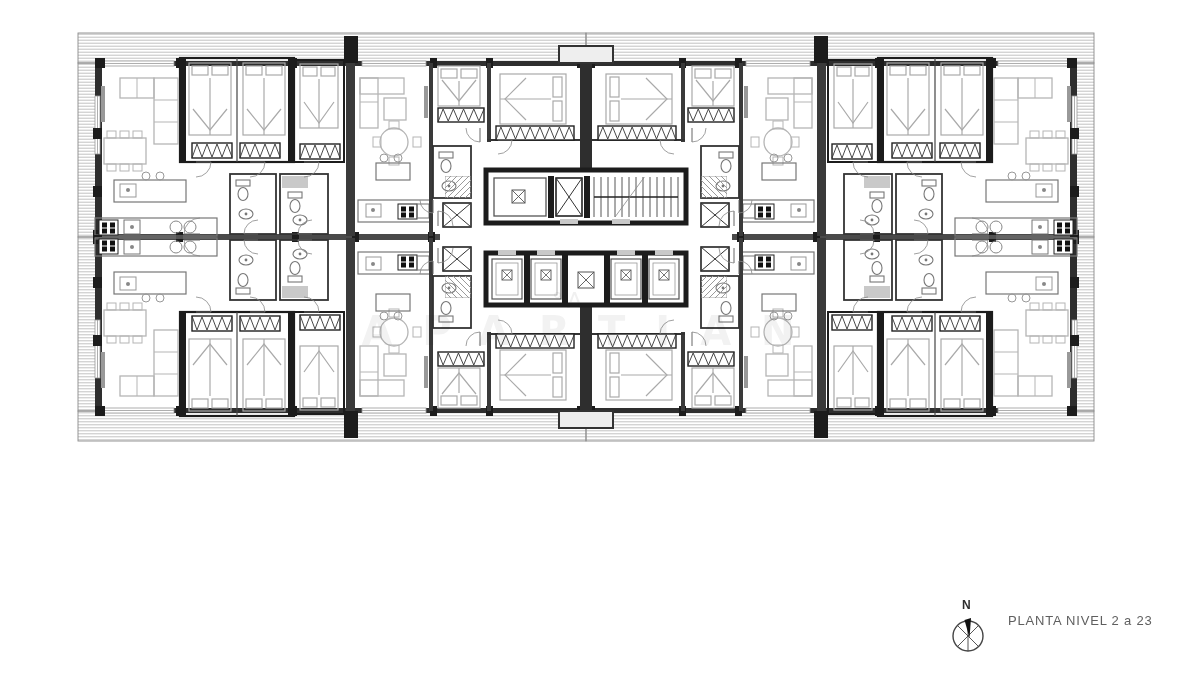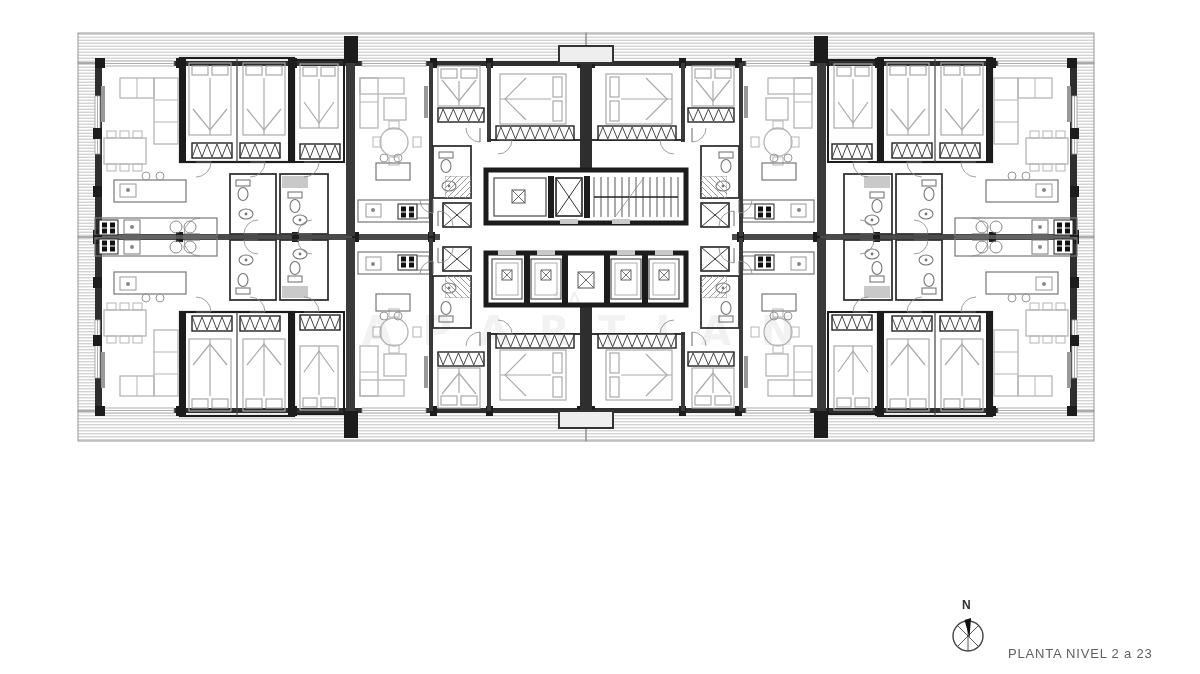--- a/index.html
+++ b/index.html
@@ -8,21 +8,21 @@
   .plan-svg{position:absolute;left:0;top:0;}
   .watermark{position:absolute;left:7px;top:308px;width:1172px;text-align:center;
              font-family:"DejaVu Sans", sans-serif;font-weight:bold;
              font-size:40px;letter-spacing:30px;color:rgba(40,40,40,0.06);
              pointer-events:none;user-select:none;}
   .watermark-mark{position:absolute;left:552px;top:288px;font-size:22px;letter-spacing:4px;
              color:rgba(40,40,40,0.07);font-family:"DejaVu Sans", sans-serif;}
   .titleblock{position:absolute;left:938px;top:598px;width:240px;height:64px;}
   .north-label{position:absolute;left:24px;top:0;font-size:12px;font-weight:bold;color:#2e2e2e;}
   .compass{position:absolute;left:8px;top:12px;}
-  .plan-level-label{position:absolute;left:70px;top:48px;font-size:13px;color:#5f5f5f;
+  .plan-level-label{position:absolute;left:70px;top:15px;font-size:13px;color:#5f5f5f;
              letter-spacing:0.8px;white-space:nowrap;}
 </style>
 </head>
 <body>
 
 <div class="stage">
   <svg class="plan-svg" id="plan" width="1200" height="674" viewBox="0 0 1200 674">
       <g>
         <line x1="78" y1="34.2" x2="586" y2="34.2" stroke="#a8a8a8" stroke-width="0.7"></line>
         <line x1="78" y1="37.2" x2="586" y2="37.2" stroke="#a8a8a8" stroke-width="0.7"></line>

